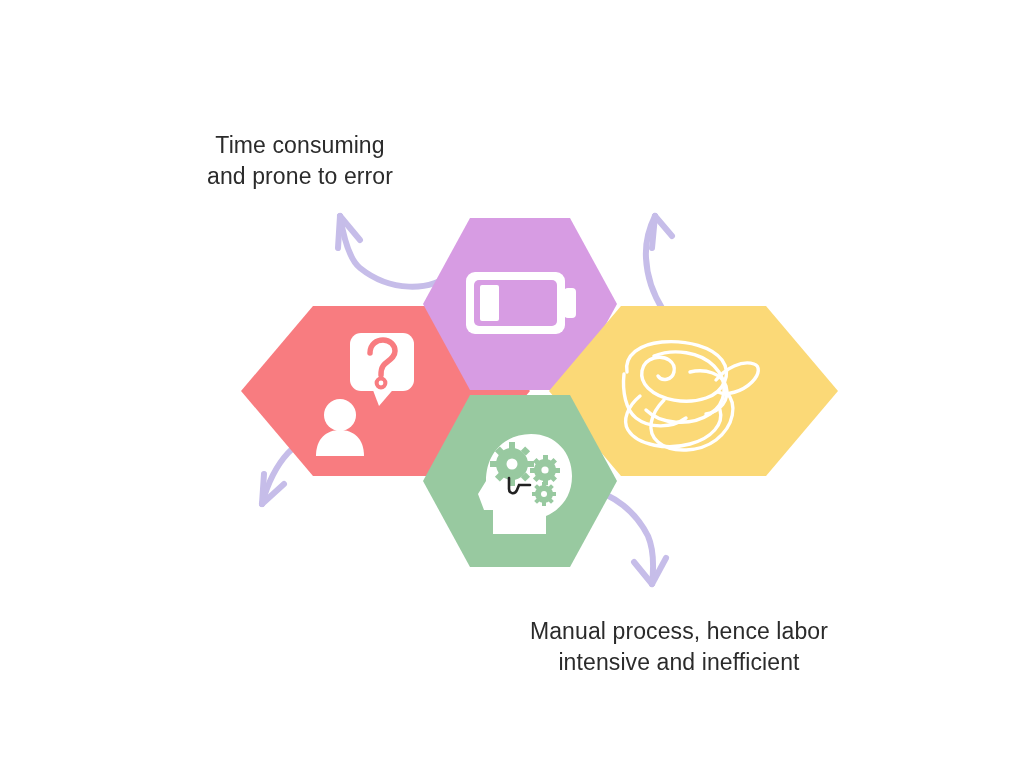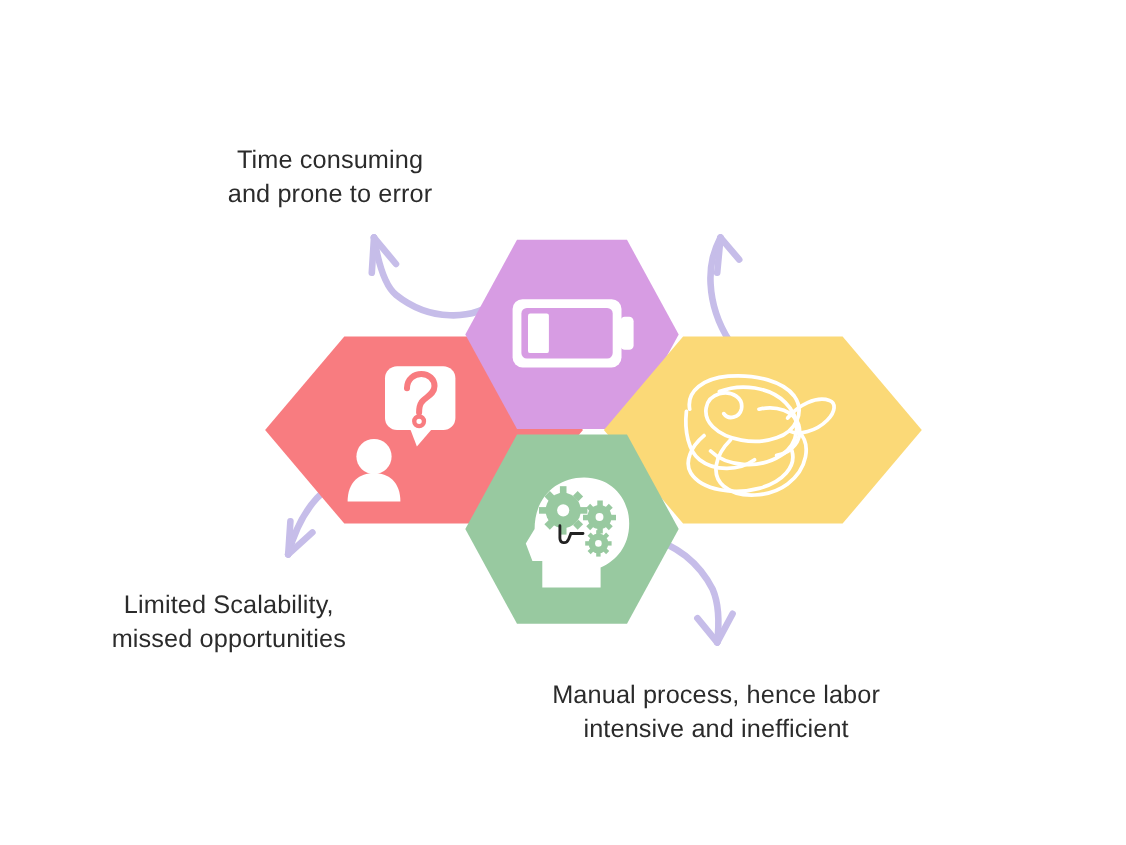--- a/index.html
+++ b/index.html
@@ -25,21 +25,21 @@
     font-family: "Liberation Sans", sans-serif;
     font-size: 23px;
     line-height: 31px;
     text-align: center;
     white-space: pre;
     letter-spacing: 0.1px;
   }
   #label-time      { left: 140px; top: 130px; width: 320px; }
   #label-delayed   { left: 636px; top: 193px; width: 310px; }
   #label-limited   { left:  48px; top: 534px; width: 320px; }
-  #label-manual    { left: 456px; top: 616px; width: 390px; }
+  #label-manual    { left: 484px; top: 616px; width: 390px; }
 
   .svg-layer {
     position: absolute;
     left: 0;
     top: 0;
     width: 1024px;
     height: 768px;
   }
 </style>
 </head>
@@ -176,19 +176,17 @@
 
         <path d="M 509 478 L 509 489 C 509 494, 515 495, 517 490 L 519 485 L 530 485" fill="none" stroke="#222222" stroke-width="2.6" stroke-linecap="round"></path>
       </g>
     </g>
   </svg>
 
   <div class="label" id="label-time">Time consuming
 and prone to error</div>
 
 
-  <div class="label" id="label-limited">Limited Scalability,
-missed opportunities</div>
 
   <div class="label" id="label-manual">Manual process, hence labor
 intensive and inefficient</div>
 
 </div>
 
 </body></html>

